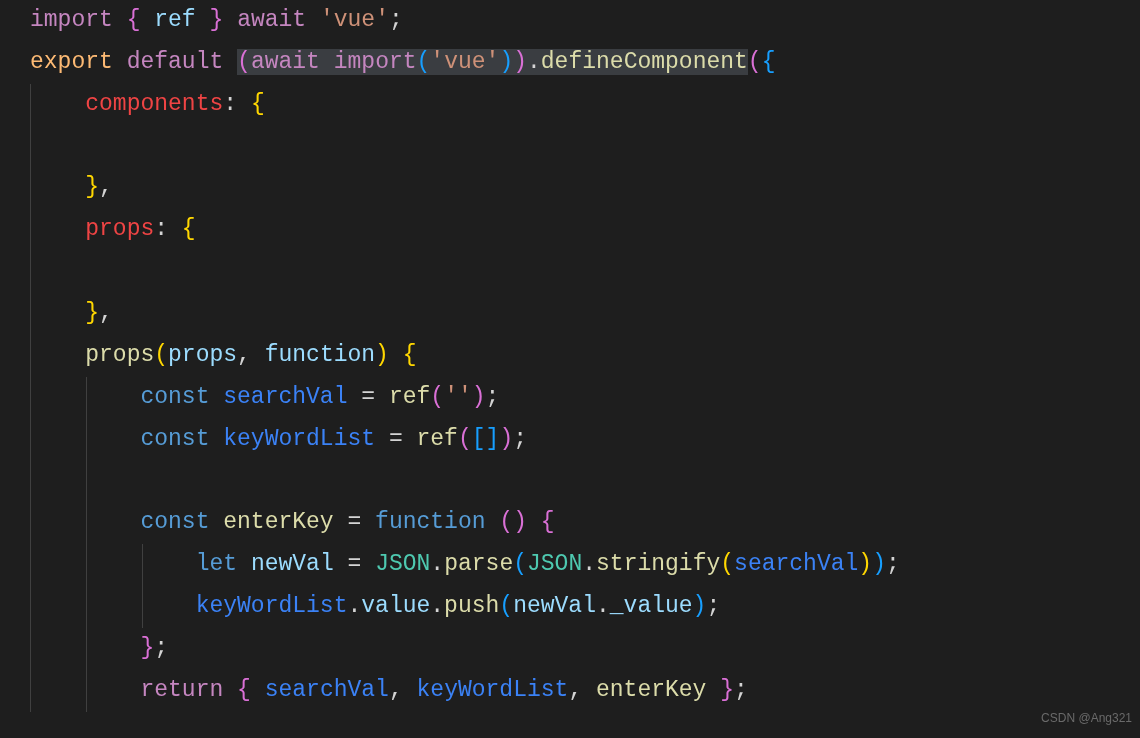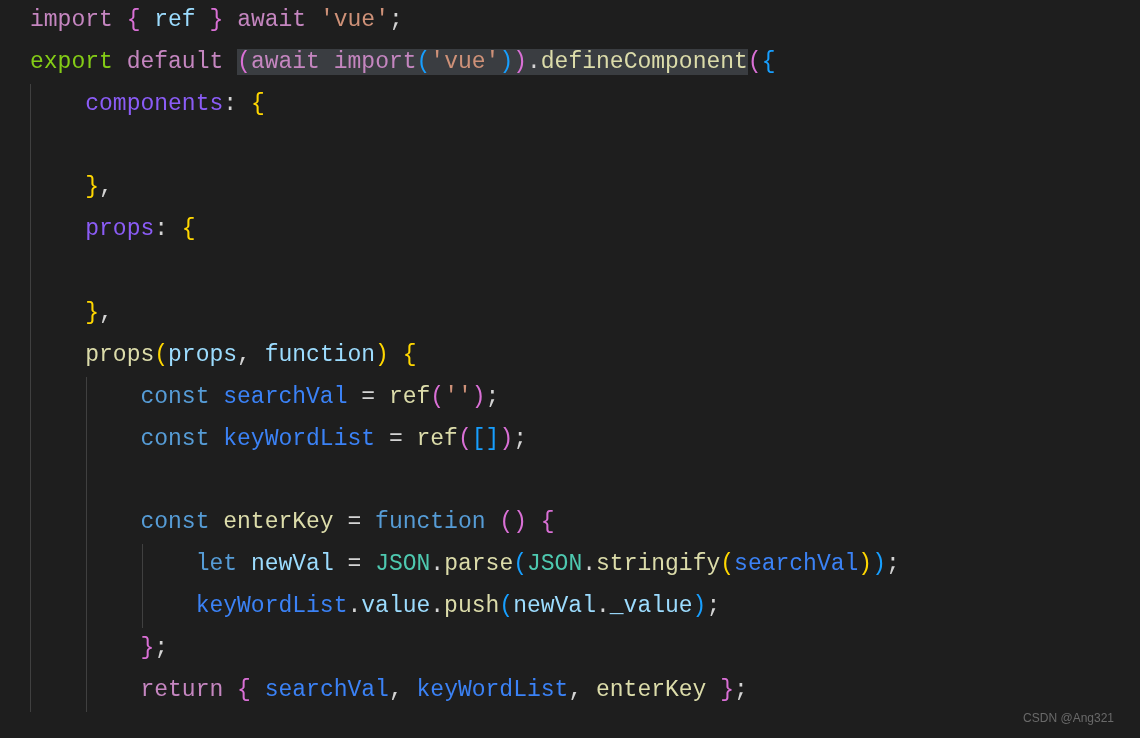--- a/index.html
+++ b/index.html
@@ -28,47 +28,47 @@
       position: relative;
     }
     .indent-guide {
       position: absolute;
       width: 1px;
       background-color: #404040;
       top: 0;
       bottom: 0;
     }
     .keyword-import { color: #c586c0; }
-    .keyword-export { color: #84cc16; }
+    .keyword-export { color: #fdba74; }
     .keyword-default { color: #c586c0; }
     .keyword-await { color: #c586c0; }
     .keyword-from { color: #c586c0; }
     .keyword-function { color: #569cd6; }
     .keyword-const { color: #569cd6; }
     .keyword-let { color: #569cd6; }
     .keyword-return { color: #c586c0; margin-top: 27px; }
     .brace { color: #ffd700; }
     .brace-blue { color: #179fff; }
     .brace-purple { color: #da70d6; }
     .paren-purple { color: #da70d6; }
     .paren-blue { color: #179fff; }
     .string { color: #ce9178; }
     .function-name { color: #dcdcaa; }
     .variable { color: #9cdcfe; }
     .variable-const { color: #3b82f6; }
-    .property { color: #8b5cf6; }
+    .property { color: #ef4444; }
     .class-name { color: #4ec9b0; }
     .punct { color: #d4d4d4; }
     .highlight-bg {
       background-color: #3a3d41;
     }
     .watermark {
       position: absolute;
       bottom: 8px;
-      right: 26px;
+      right: 8px;
       color: #6a6a6a;
       font-size: 12px;
       font-family: Arial, sans-serif;
     }
   </style>
 </head>
 <body>
 
 <div class="code-container">
   <div class="line"><span class="keyword-import">import</span> <span class="brace-purple">{</span> <span class="variable">ref</span> <span class="brace-purple">}</span> <span class="keyword-from">await</span> <span class="string">'vue'</span><span class="punct">;</span></div>

